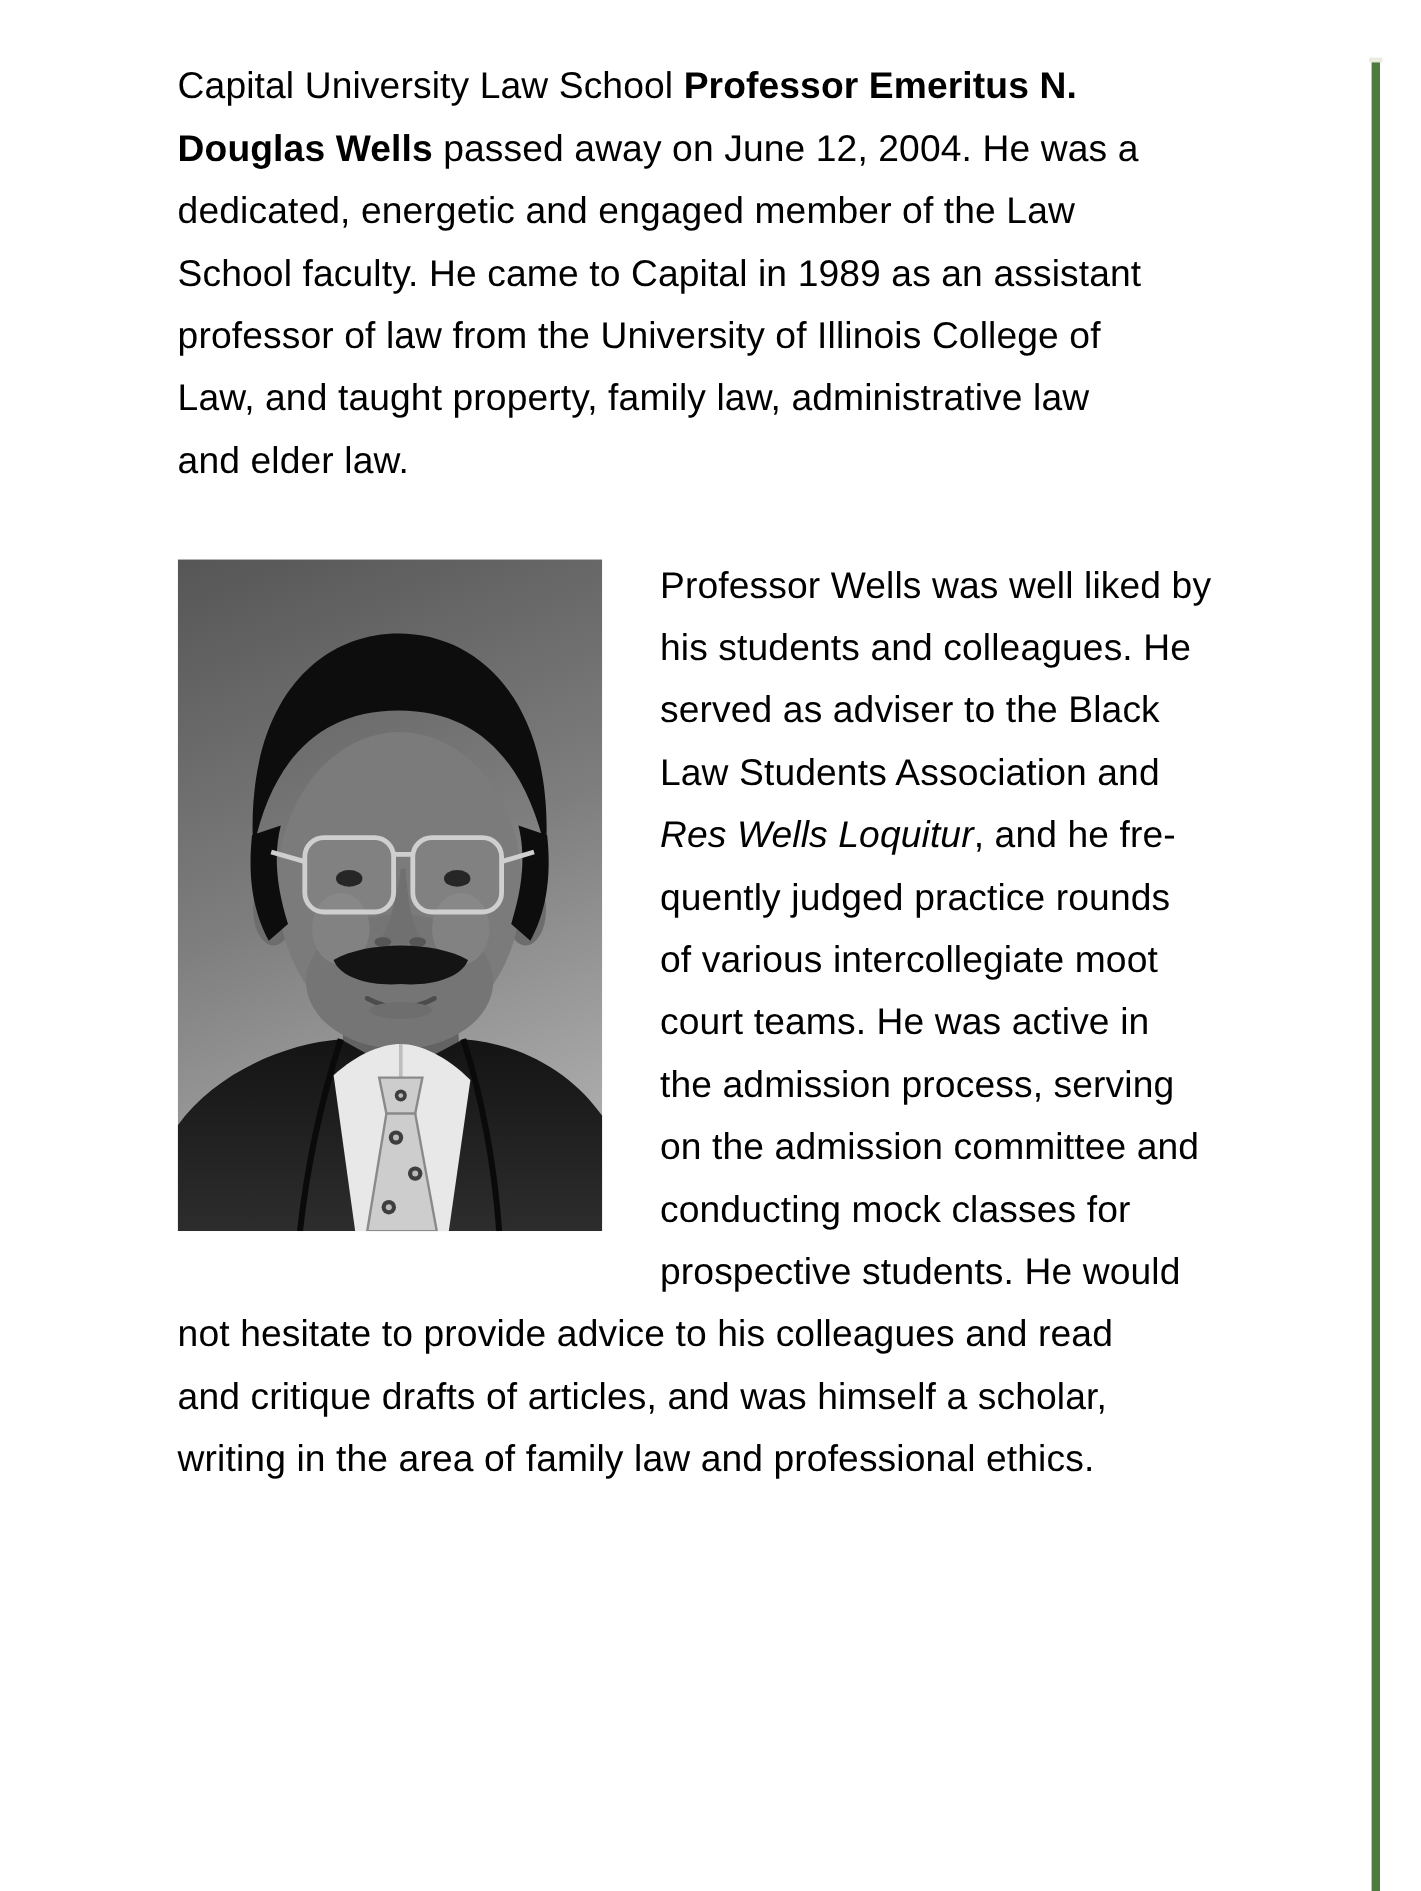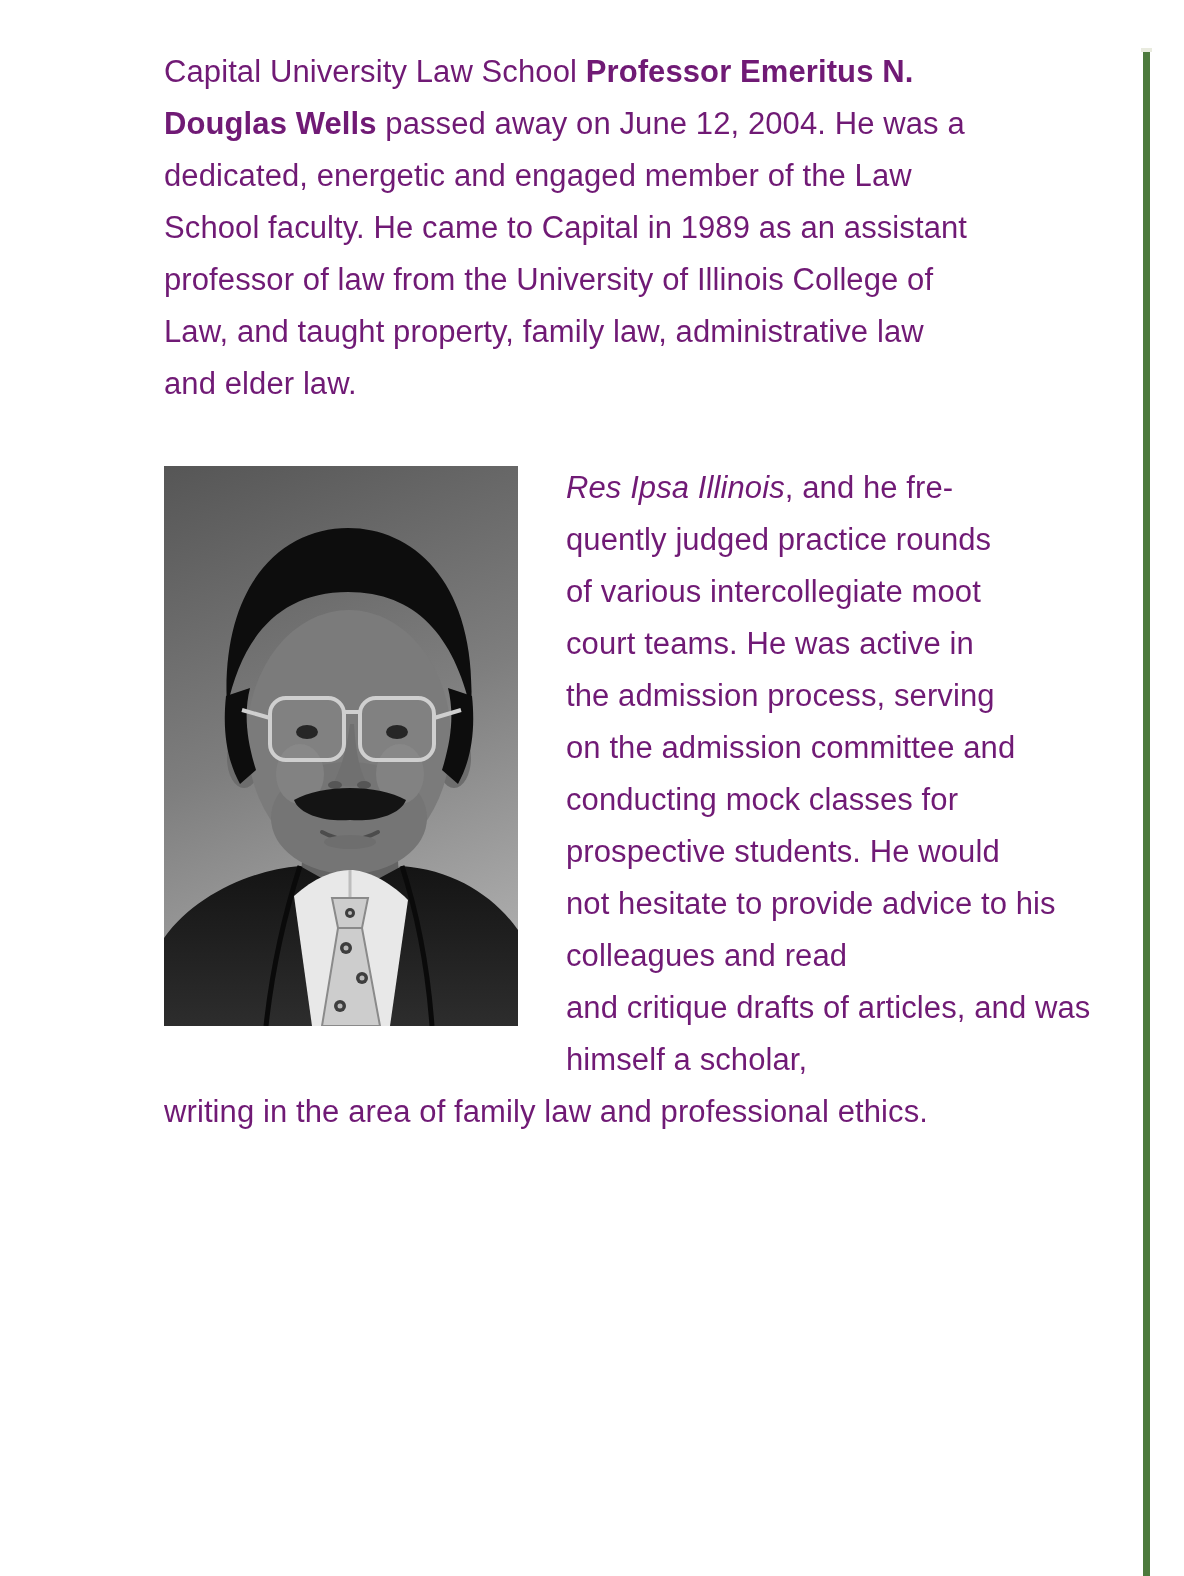--- a/index.html
+++ b/index.html
@@ -26,24 +26,24 @@
   .green-rule-cap {
     position: absolute;
     left: 1141px;
     top: 48px;
     width: 11px;
     height: 4px;
     background: #e9ebdf;
   }
   .column {
     position: absolute;
-    left: 164px;
+    left: 148px;
     top: 46px;
     width: 980px;
-    color: #701a75;
+    color: #000000;
     font-size: 31px;
     line-height: 52px;
     letter-spacing: 0.1px;
   }
   .para {
     margin: 0 0 52px 0;
     white-space: pre-line;
   }
   .b { font-weight: bold; }
   .i { font-style: italic; }
@@ -130,21 +130,25 @@
           <circle cx="176" cy="540" r="6"></circle>
         </g>
         <g fill="#bababa">
           <circle cx="186" cy="447" r="2"></circle>
           <circle cx="182" cy="482" r="2.5"></circle>
           <circle cx="198" cy="512" r="2.5"></circle>
           <circle cx="176" cy="540" r="2.5"></circle>
         </g>
       </g>
     </svg>
-        </span><span class="i">Res Ipsa Illinois</span><span>, and he fre-
+        </span><span>Professor Wells was well liked by
+his students and colleagues. He
+served as adviser to the Black
+Law Students Association and
+</span><span class="i">Res Wells Loquitur</span><span>, and he fre-
 quently judged practice rounds
 of various intercollegiate moot
 court teams. He was active in
 the admission process, serving
 on the admission committee and
 conducting mock classes for
 prospective students. He would
 not hesitate to provide advice to his colleagues and read
 and critique drafts of articles, and was himself a scholar,
 writing in the area of family law and professional ethics.</span></p>

